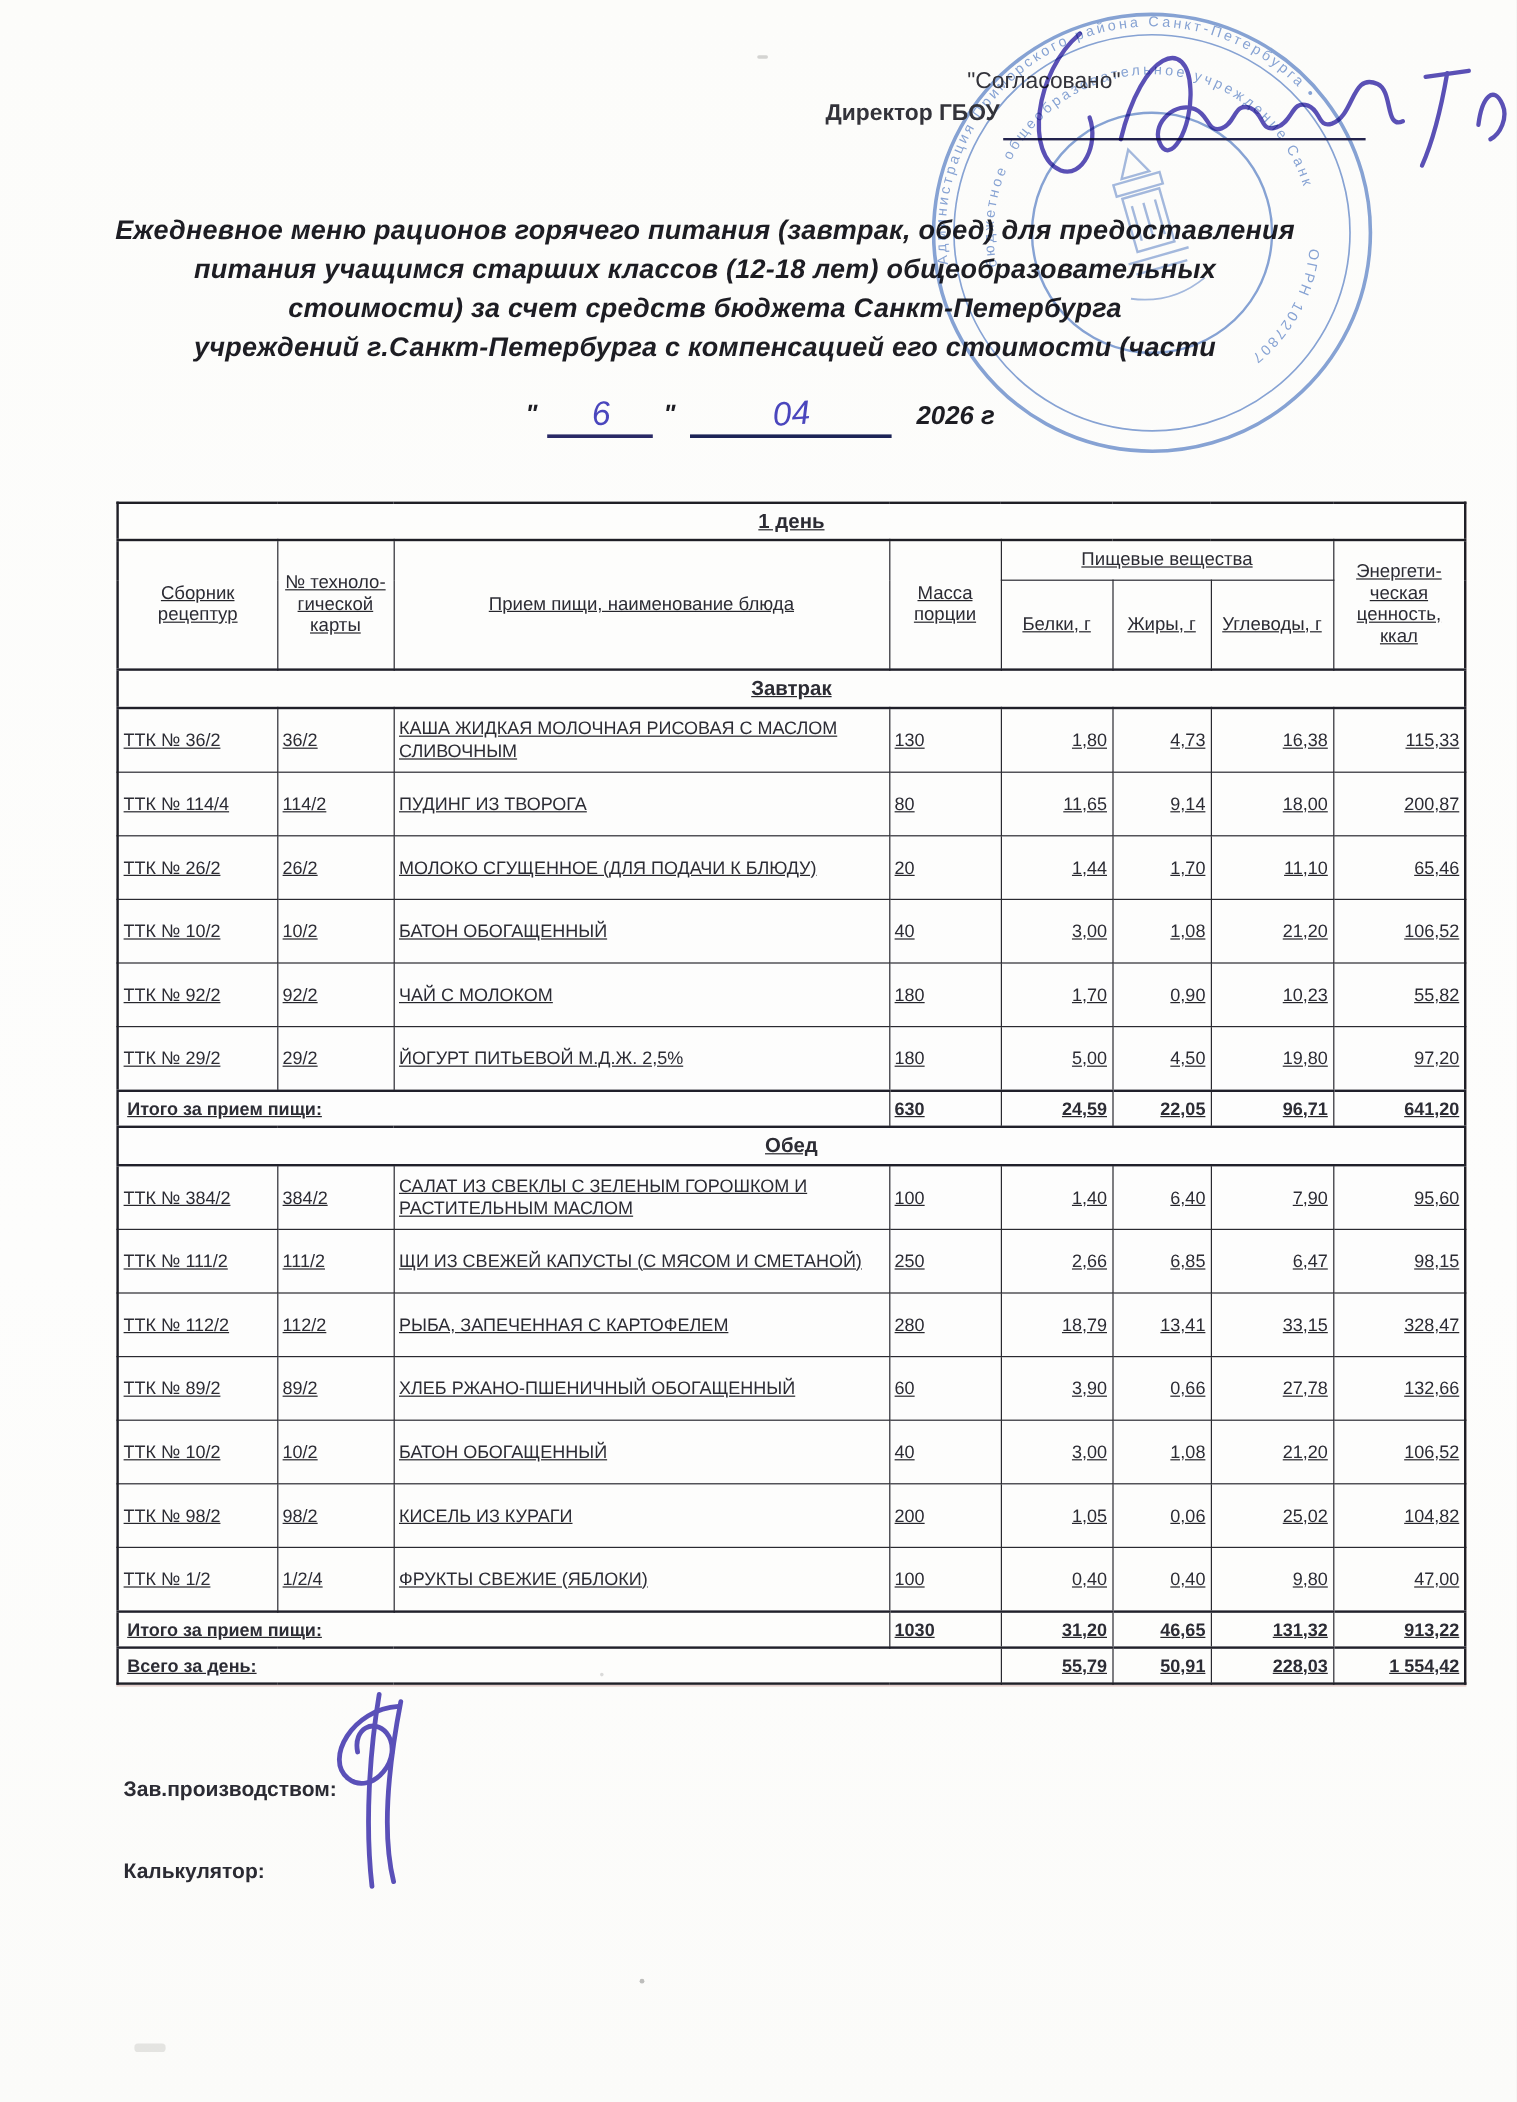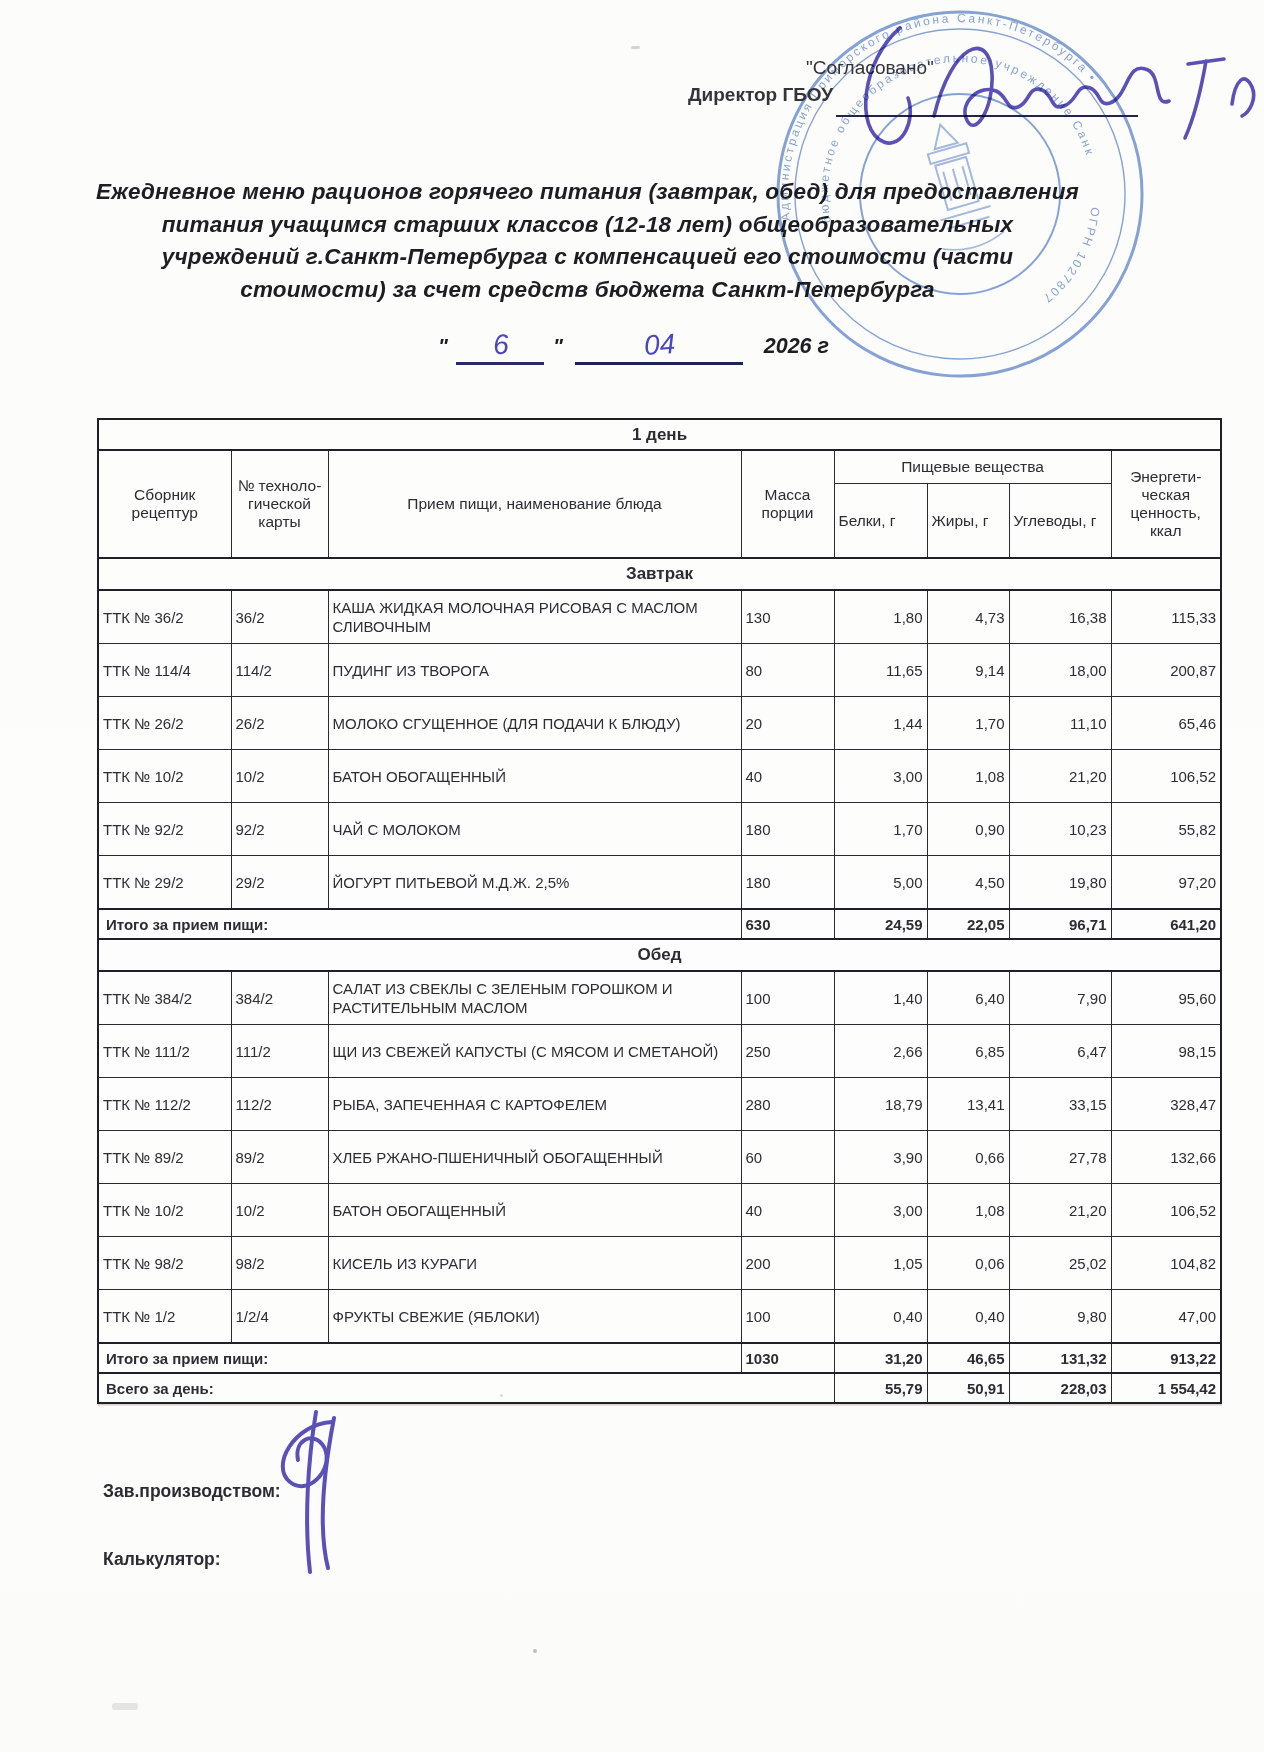--- a/index.html
+++ b/index.html
@@ -38,24 +38,24 @@
     position:absolute;left:97px;top:418px;width:1123px;
     border-collapse:collapse;table-layout:fixed;
     z-index:2;background:rgba(255,255,255,.25);
   }
   table.menu td,table.menu th{
     border:1.5px solid #2a2a31;
     font-size:15px;vertical-align:middle;
     padding:1px 4px;color:#2c2c34;
     overflow:hidden;
   }
-  table.menu{border:2.5px solid #1f1f26;box-shadow:0 1.5px 0 rgba(150,60,50,.25);}
+  table.menu{border:2.5px solid #1f1f26;box-shadow:0 1.5px 0 rgba(150,60,50,.25);text-decoration:underline;}
   tr.day-row td{height:27px;font-weight:bold;font-size:17px;text-align:center;border-bottom:2.5px solid #1f1f26;}
   tr.head2 th{height:30px;font-weight:normal;font-size:15.5px;text-align:center;}
-  tr.head3 th{height:71px;font-weight:normal;font-size:15.5px;text-align:left;}
+  tr.head3 th{height:71px;font-weight:normal;font-size:15.5px;text-align:center;}
   tr.section-row td{height:28px;font-weight:bold;font-size:17px;text-align:center;border-top:2.5px solid #20202a;border-bottom:2.2px solid #20202a;}
   tr.dish-row td{height:50px;}
   td.c{text-align:left;}
   td.l{text-align:left;padding-left:7px;line-height:19px;}
   td.r{text-align:right;padding-right:5px;}
   tr.total-row td{height:26px;font-weight:bold;border-top:2.6px solid #20202a;}
   tr.grand-row td{height:26px;font-weight:bold;border-top:2px solid #20202a;}
   tr.total-row td.lbl,tr.grand-row td.lbl{text-align:left;padding-left:7px;font-size:15px;}
   
   .footer-label{position:absolute;left:103px;font-weight:bold;font-size:17.5px;color:#2b2b33;z-index:2;}
@@ -116,22 +116,22 @@
       <path d="M96,98 C114,24 152,12 154,56 C156,90 136,122 128,100 C122,84 142,66 158,73 C170,78 168,93 180,89 C192,85 190,67 204,72 C216,77 212,93 226,88 C240,83 238,65 252,70 C263,74 260,89 272,85 C291,78 288,42 310,52 C323,58 316,90 331,83"></path>
       <path d="M350,46 L386,41"></path>
       <path d="M368,43 C363,72 356,100 347,120"></path>
       <path d="M394,86 C397,62 407,53 414,69 C419,80 412,94 404,98"></path>
     </g>
   </svg>
 
   <div class="doc-title">
     <div>Ежедневное меню рационов горячего питания (завтрак, обед) для предоставления</div>
     <div>питания  учащимся старших классов (12-18 лет) общеобразовательных</div>
+    <div>стоимости) за счет средств бюджета Санкт-Петербурга</div>
     <div>учреждений г.Санкт-Петербурга с компенсацией его стоимости (части</div>
-    <div>стоимости) за счет средств бюджета Санкт-Петербурга</div>
   </div>
 
   <div class="date-row">
     <span class="q">"</span>
     <span class="seg day"><span class="hand">6</span></span>
     <span class="q">"</span>
     <span class="seg month"><span class="hand">04</span></span>
     <span class="year">2026 г</span>
   </div>
 

